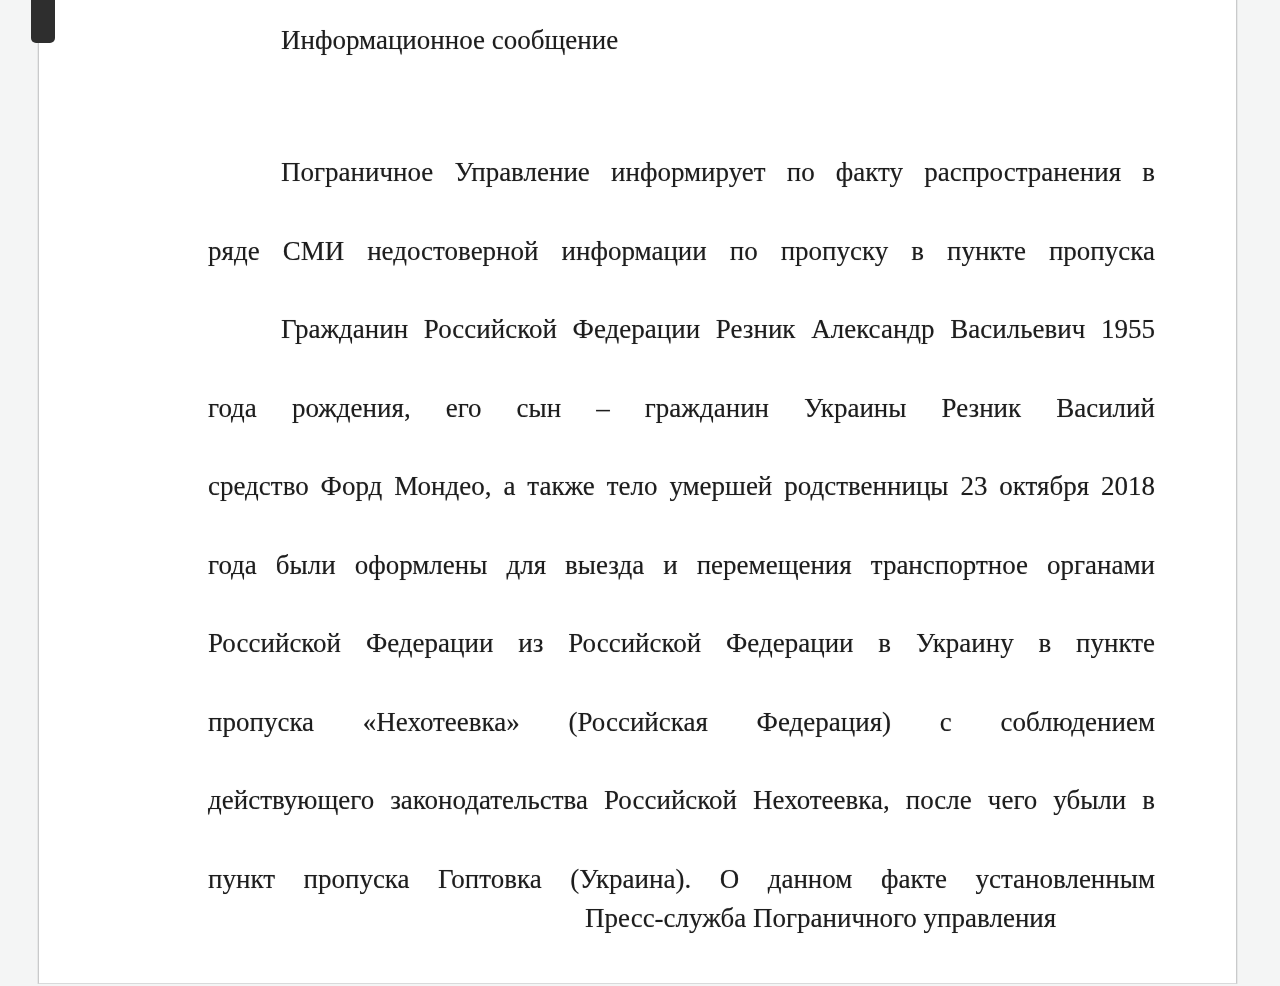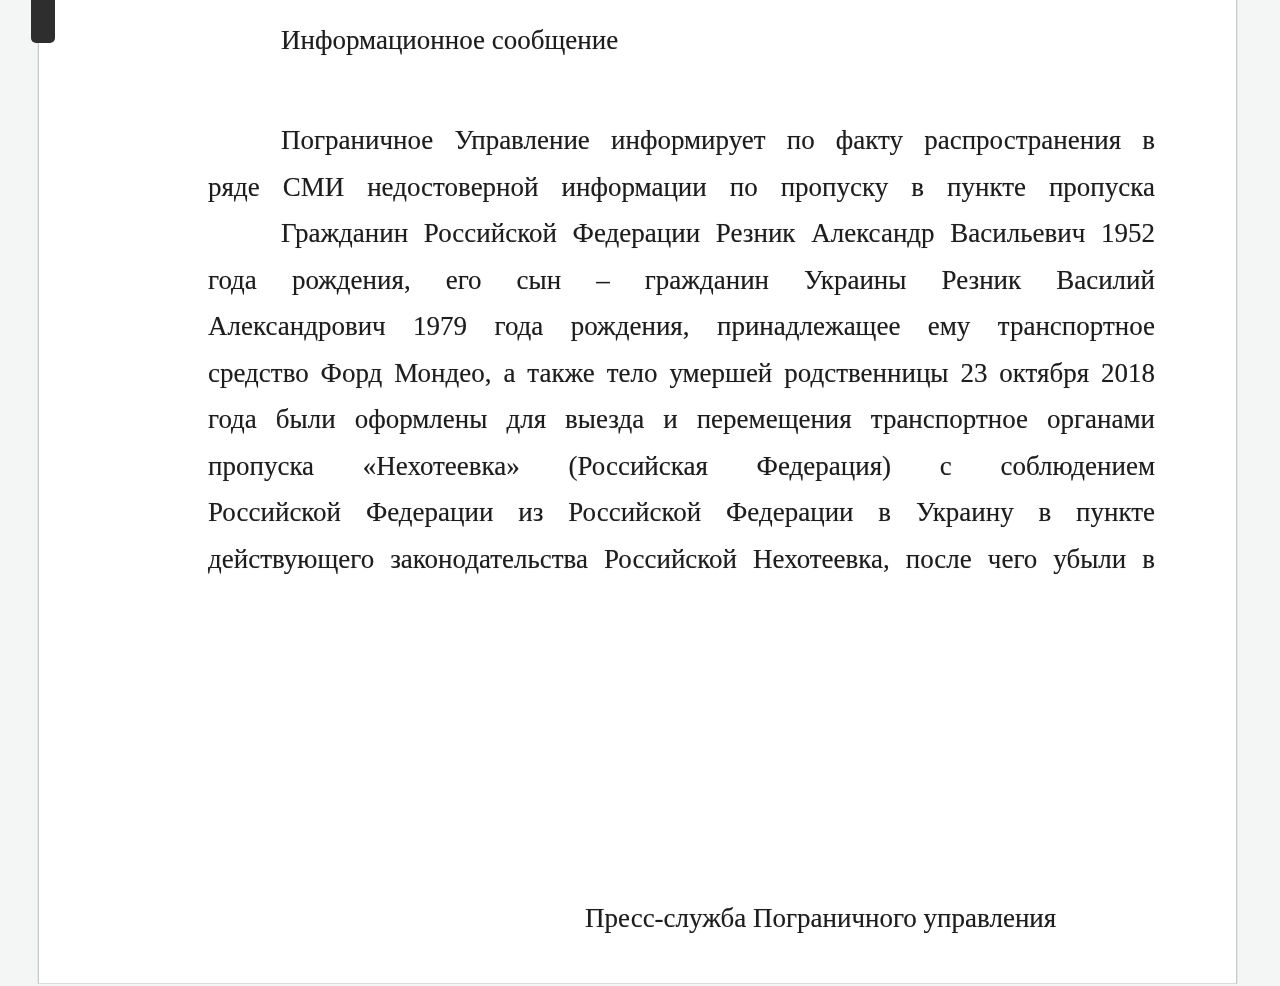--- a/index.html
+++ b/index.html
@@ -60,20 +60,21 @@
     position: absolute;
     left: 0;
     top: 117px;
     width: 947px;
   }
   .line {
     font-size: 27px;
     line-height: 46.5px;
     text-align: justify;
     text-align-last: justify;
+    margin-top: 32px;
   }
   .line.par-start { text-indent: 73px; }
   .line.par-end { text-align-last: left; }
   .doc-footer {
     position: absolute;
     left: 0;
     top: 867px;
     width: 947px;
     font-size: 27px;
     line-height: 46.5px;
@@ -90,27 +91,27 @@
   <div class="scroll-thumb"></div>
 
   <div class="page">
     <div class="content">
 
       <div class="doc-title">Информационное сообщение</div>
 
       <div class="doc-body">
         <div class="line par-start">Пограничное Управление информирует по факту распространения в</div>
         <div class="line">ряде СМИ недостоверной информации по пропуску в пункте пропуска</div>
-        <div class="line par-start">Гражданин Российской Федерации Резник Александр Васильевич 1952</div>
+        <div class="line par-start">Гражданин Российской Федерации Резник Александр Васильевич 1955</div>
         <div class="line">года рождения, его сын – гражданин Украины Резник Василий</div>
-        <div class="line">Александрович 1979 года рождения, принадлежащее ему транспортное</div>
         <div class="line">средство Форд Мондео, а также тело умершей родственницы 23 октября 2018</div>
         <div class="line">года были оформлены для выезда и перемещения транспортное органами</div>
+        <div class="line">Российской Федерации из Российской Федерации в Украину в пункте</div>
         <div class="line">пропуска «Нехотеевка» (Российская Федерация) с соблюдением</div>
-        <div class="line">Российской Федерации из Российской Федерации в Украину в пункте</div>
         <div class="line">действующего законодательства Российской Нехотеевка, после чего убыли в</div>
+        <div class="line">пункт пропуска Гоптовка (Украина). О данном факте установленным</div>
       </div>
 
       <div class="doc-footer">Пресс-служба Пограничного управления</div>
 
     </div>
   </div>
 </div>
 
 </body></html>

